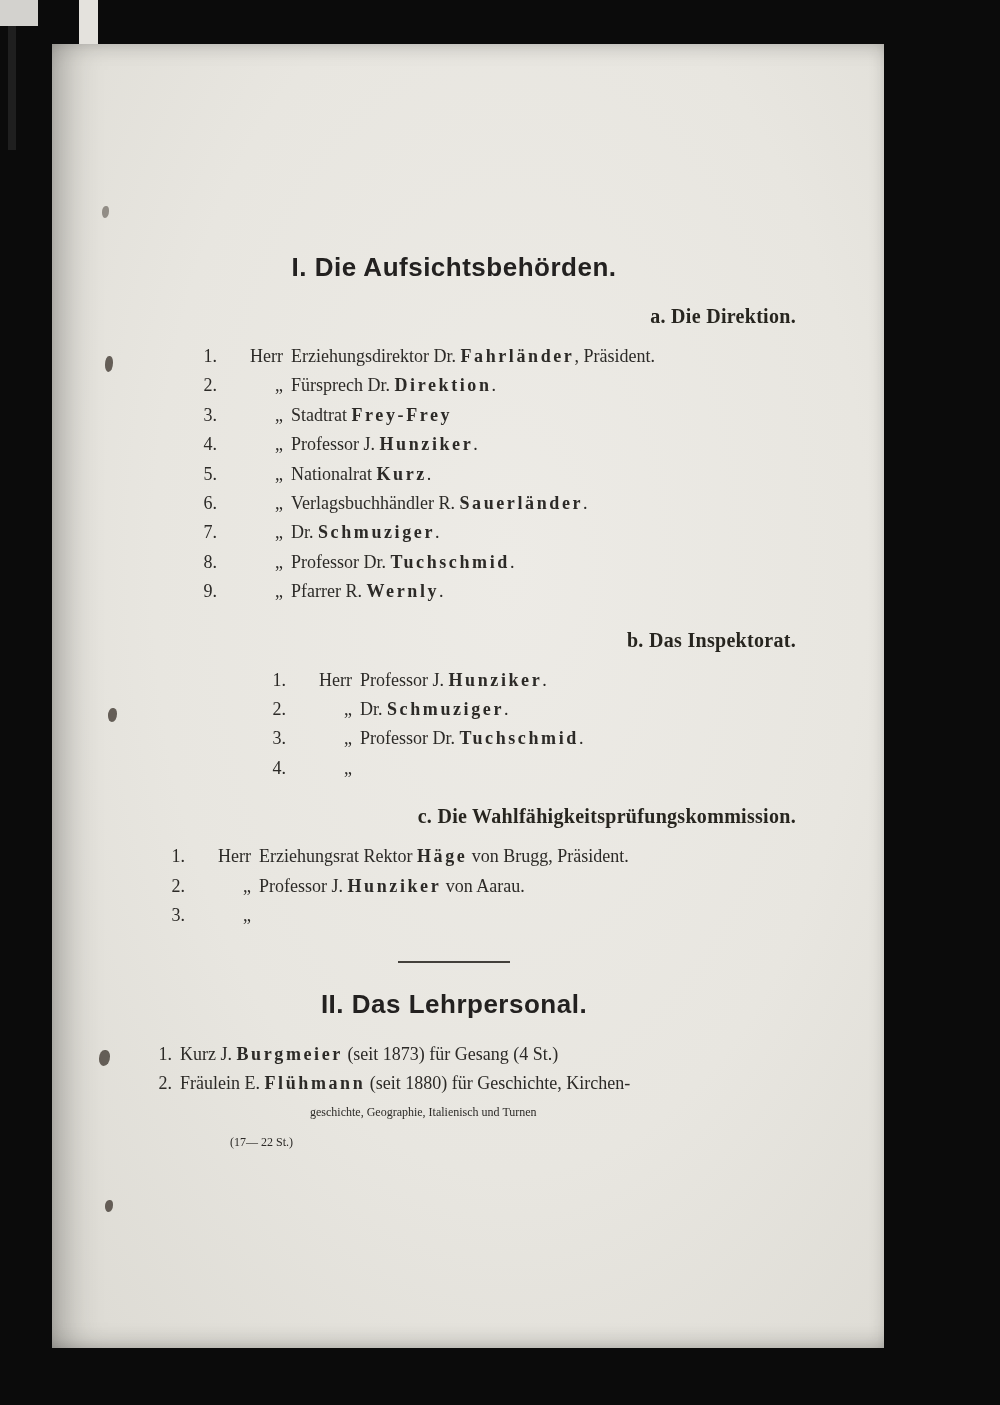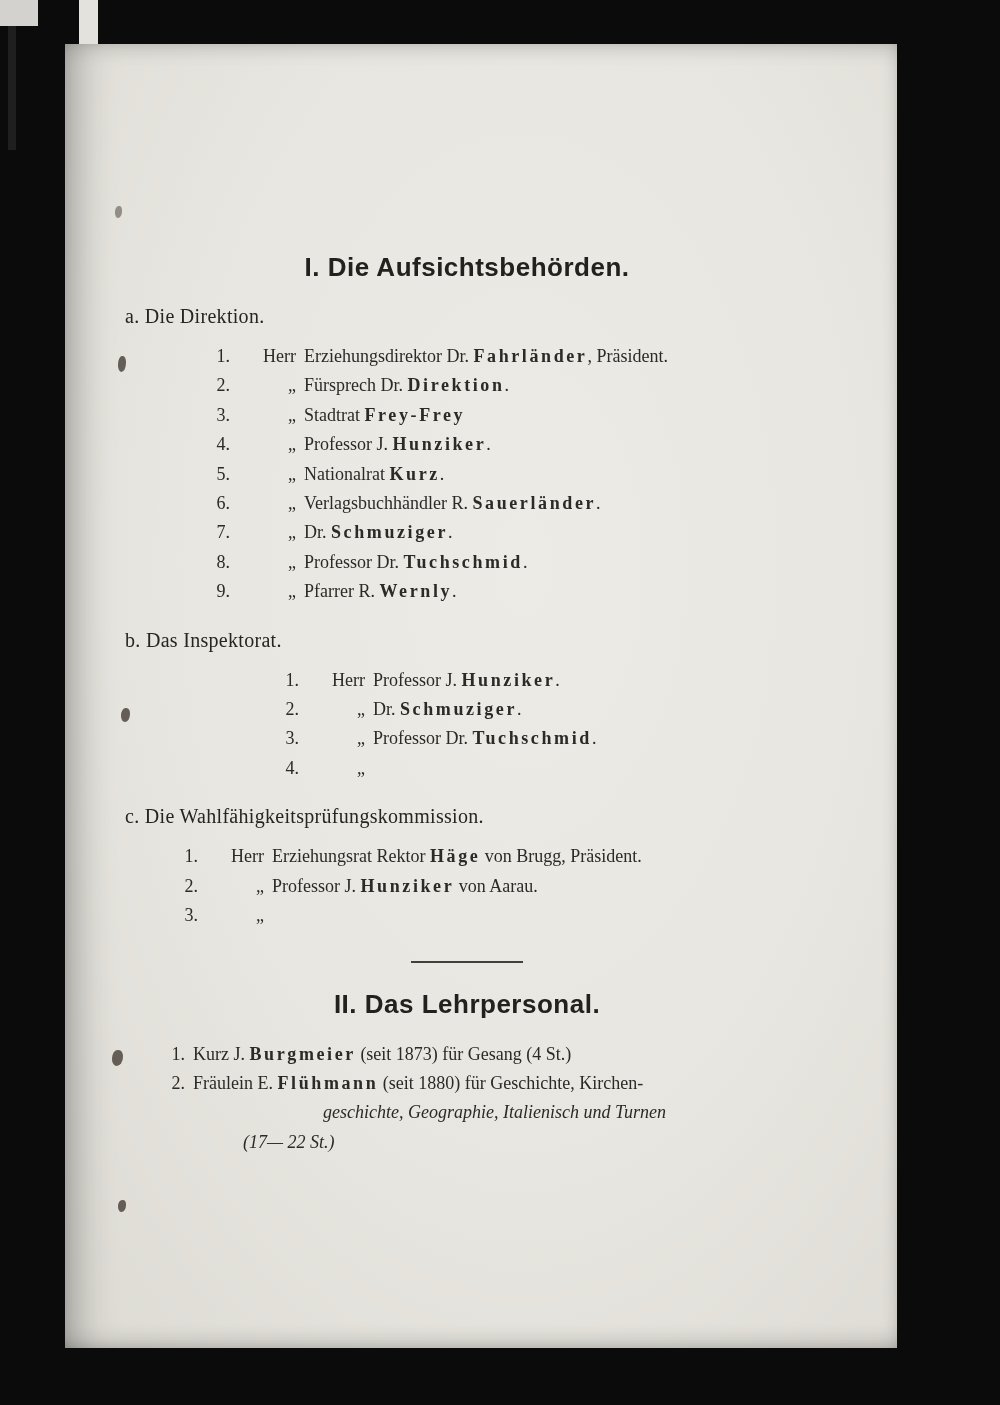--- a/index.html
+++ b/index.html
@@ -1,51 +1,51 @@
 <!DOCTYPE html>
 <html><head>
 <meta charset="utf-8">
 <style>
   html,body{margin:0;padding:0;background:#000;}
   .stage{position:relative;width:1000px;height:1405px;background:#0b0b0b;overflow:hidden;
          font-family:"Liberation Serif","DejaVu Serif",serif;}
   .streak{position:absolute;left:8px;top:0;width:8px;height:150px;background:#1f1f1f;}
   .corner-tl{position:absolute;left:0;top:0;width:38px;height:26px;background:#d3d2ce;}
   .sliver{position:absolute;left:79px;top:0;width:19px;height:54px;background:#e4e2dd;}
-  .page{position:absolute;left:65px;top:44px;width:832px;height:1304px;
+  .page{position:absolute;left:52px;top:44px;width:832px;height:1304px;
         background:radial-gradient(ellipse at 55% 40%, #edebe6 0%, #e8e6e0 55%, #dcdad3 100%);
         box-shadow: inset 30px 0 44px -26px rgba(0,0,0,.38),
                     inset -8px 0 20px -12px rgba(0,0,0,.20),
                     inset 0 16px 26px -20px rgba(0,0,0,.22),
                     inset 0 -18px 28px -22px rgba(0,0,0,.28);}
   .speck{position:absolute;background:#4e473f;border-radius:55% 40% 60% 45%;opacity:.85;}
   .speck.s1{left:53px;top:312px;width:8px;height:16px;}
   .speck.s2{left:56px;top:664px;width:9px;height:14px;}
   .speck.s3{left:47px;top:1006px;width:11px;height:16px;}
   .speck.s4{left:53px;top:1156px;width:8px;height:12px;}
   .speck.s5{left:50px;top:162px;width:7px;height:12px;opacity:.55;}
 
   .content{padding-top:208px;margin-left:60px;width:684px;color:#2c2a27;}
   .head{font-family:"Liberation Sans","DejaVu Sans",sans-serif;font-size:26px;font-weight:bold;
         text-align:center;margin:0;letter-spacing:.5px;color:#232120;}
   .head.second{margin-top:26px;}
-  .subhead{font-size:20px;font-weight:normal;text-align:left;margin:22px 0 0;letter-spacing:.3px;color:#27251f;}
+  .subhead{font-size:20px;font-weight:bold;text-align:right;margin:22px 0 0;letter-spacing:.3px;color:#27251f;}
   .list{margin-top:14px;}
   .row{display:grid;grid-template-columns:30px 58px 1fr;column-gap:8px;
        font-size:18px;line-height:29.4px;}
   .row-p{display:grid;grid-template-columns:30px 1fr;column-gap:8px;
        font-size:18px;line-height:29.4px;}
   .list-a{margin-left:75px;}
   .list-b{margin-left:144px;}
   .list-c{margin-left:43px;}
   .list-p{margin-left:30px;margin-top:20px;}
   .col-num{text-align:right;}
   .col-pre{text-align:right;}
   .spaced{letter-spacing:2.6px;font-weight:bold;}
-  .cont{font-size:18px;line-height:29.4px;margin-left:168px;font-style:italic;}
+  .cont{font-size:12px;line-height:29.4px;margin-left:168px;}
   .cont.last{margin-left:88px;}
   .divider{width:112px;border-top:2px solid #43403b;margin:30px 0 0 286px;}
 </style>
 </head>
 <body>
 
 <div class="stage">
   <div class="streak"></div>
   <div class="corner-tl"></div>
   <div class="sliver"></div>

